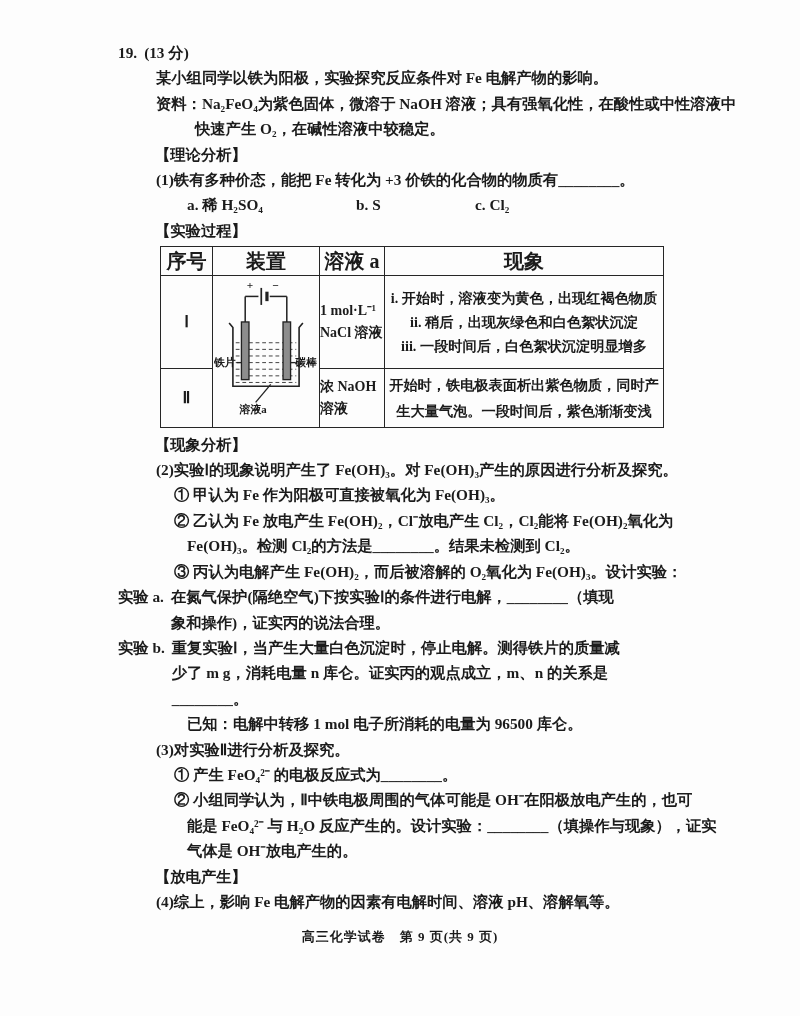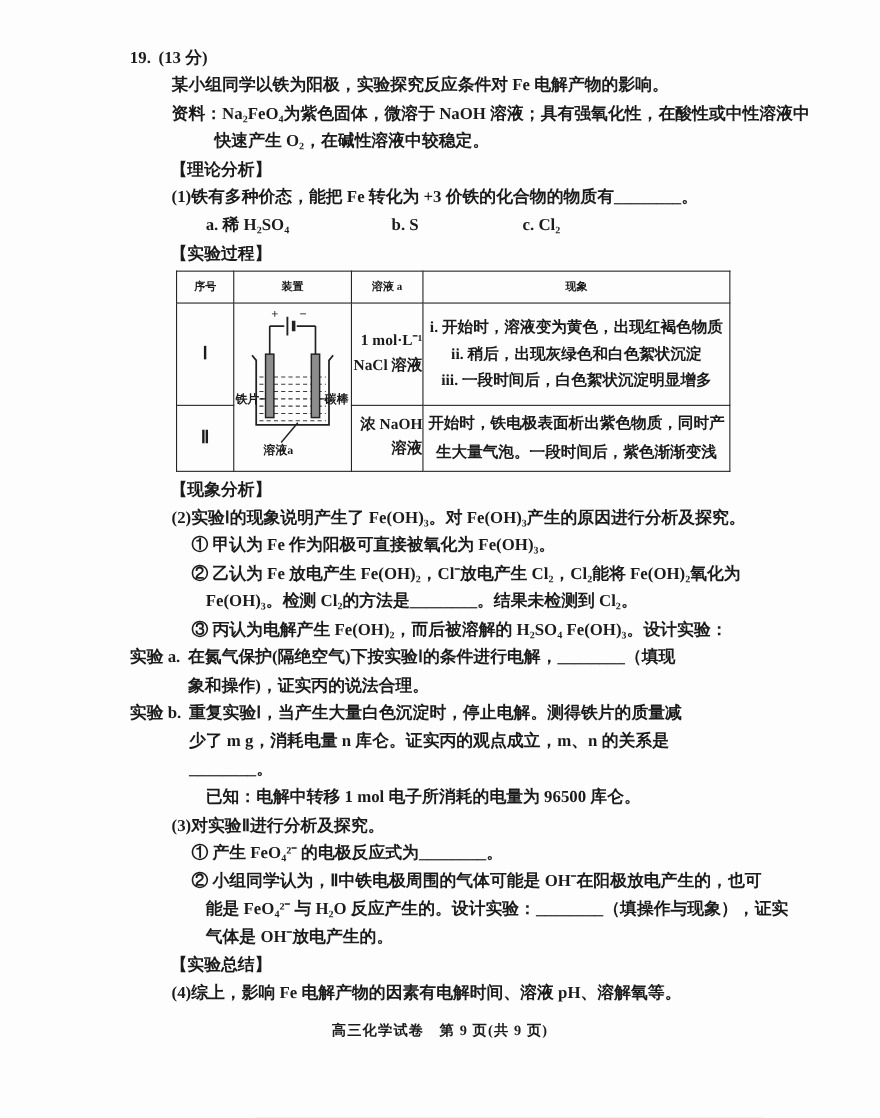--- a/index.html
+++ b/index.html
@@ -20,25 +20,25 @@
   .mat-label { font-weight:800; }
   .opts { display:flex; margin-left:69px; }
   .opt-a { width:169px; }
   .opt-b { width:119px; }
   .exp-row { display:flex; }
   .exp-label { flex:none; margin-right:7px; white-space:nowrap; }
   .exp-text .ln { white-space:nowrap; }
   
   table.q-table { border-collapse:collapse; table-layout:fixed; width:503px; margin:3px 0 4px 42px; font-size:14.2px; }
   .q-table th, .q-table td { border:1.6px solid #262626; padding:0; }
-  .q-table th { height:28px; font-size:10px; font-weight:800; text-align:center; }
+  .q-table th { height:28px; font-size:20px; font-weight:800; text-align:center; }
   .row-1 { height:89px; }
   .row-2 { height:57px; }
   .no-cell { text-align:center; font-weight:800; font-size:16px; }
-  .sol-cell { text-align:right; line-height:22px; padding:2px 3px; font-size:14px; }
+  .sol-cell { text-align:left; line-height:22px; padding:2px 3px; font-size:14px; }
   .phen-cell { padding:2px 7px; line-height:24px; overflow:hidden;text-align:center; }
   .phen-cell .ln { white-space:nowrap; }
   .device-cell { text-align:center; vertical-align:middle; overflow:hidden; }
   .footer {
     position:absolute; left:0; top:928px; width:800px; text-align:center;
     font-size:13px; font-weight:800; letter-spacing:1px;
   }
   svg text { font-family:"Liberation Serif", serif; font-weight:700; fill:#1b1b1b; }
 </style>
 </head>
@@ -137,21 +137,21 @@
         <td class="phen-cell" style="line-height:26px;">开始时，铁电极表面析出紫色物质，同时产生大量气泡。一段时间后，紫色渐渐变浅</td>
       </tr>
     </tbody>
       </table>
 
     <div class="ln hd">【现象分析】</div>
     <div class="ln in-q">(2)实验Ⅰ的现象说明产生了 Fe(OH)₃。对 Fe(OH)₃产生的原因进行分析及探究。</div>
     <div class="ln in-item">① 甲认为 Fe 作为阳极可直接被氧化为 Fe(OH)₃。</div>
     <div class="ln in-item">② 乙认为 Fe 放电产生 Fe(OH)₂，Cl⁻放电产生 Cl₂，Cl₂能将 Fe(OH)₂氧化为</div>
     <div class="ln in-wrap">Fe(OH)₃。检测 Cl₂的方法是________。结果未检测到 Cl₂。</div>
-    <div class="ln in-item">③ 丙认为电解产生 Fe(OH)₂，而后被溶解的 H₂SO₄ Fe(OH)₃。设计实验：</div>
+    <div class="ln in-item">③ 丙认为电解产生 Fe(OH)₂，而后被溶解的 O₂氧化为 Fe(OH)₃。设计实验：</div>
 
     <div class="exp-row">
       <span class="exp-label">实验 a.</span>
       <span class="exp-text">
         <span class="ln" style="display:block">在氮气保护(隔绝空气)下按实验Ⅰ的条件进行电解，________（填现</span>
         <span class="ln" style="display:block">象和操作)，证实丙的说法合理。</span>
       </span>
     </div>
     <div class="exp-row">
       <span class="exp-label">实验 b.</span>
@@ -162,18 +162,18 @@
       </span>
     </div>
     <div class="ln in-wrap">已知：电解中转移 1 mol 电子所消耗的电量为 96500 库仑。</div>
 
     <div class="ln in-q">(3)对实验Ⅱ进行分析及探究。</div>
     <div class="ln in-item">① 产生 FeO₄²⁻ 的电极反应式为________。</div>
     <div class="ln in-item">② 小组同学认为，Ⅱ中铁电极周围的气体可能是 OH⁻在阳极放电产生的，也可</div>
     <div class="ln in-wrap">能是 FeO₄²⁻ 与 H₂O 反应产生的。设计实验：________（填操作与现象），证实</div>
     <div class="ln in-wrap">气体是 OH⁻放电产生的。</div>
 
-    <div class="ln hd">【实验总结】</div>
+    <div class="ln hd">【放电产生】</div>
     <div class="ln in-q">(4)综上，影响 Fe 电解产物的因素有电解时间、溶液 pH、溶解氧等。</div>
   </div>
 
   <div class="footer">高三化学试卷　第 9 页(共 9 页)</div>
 </div>
 
 </body></html>

